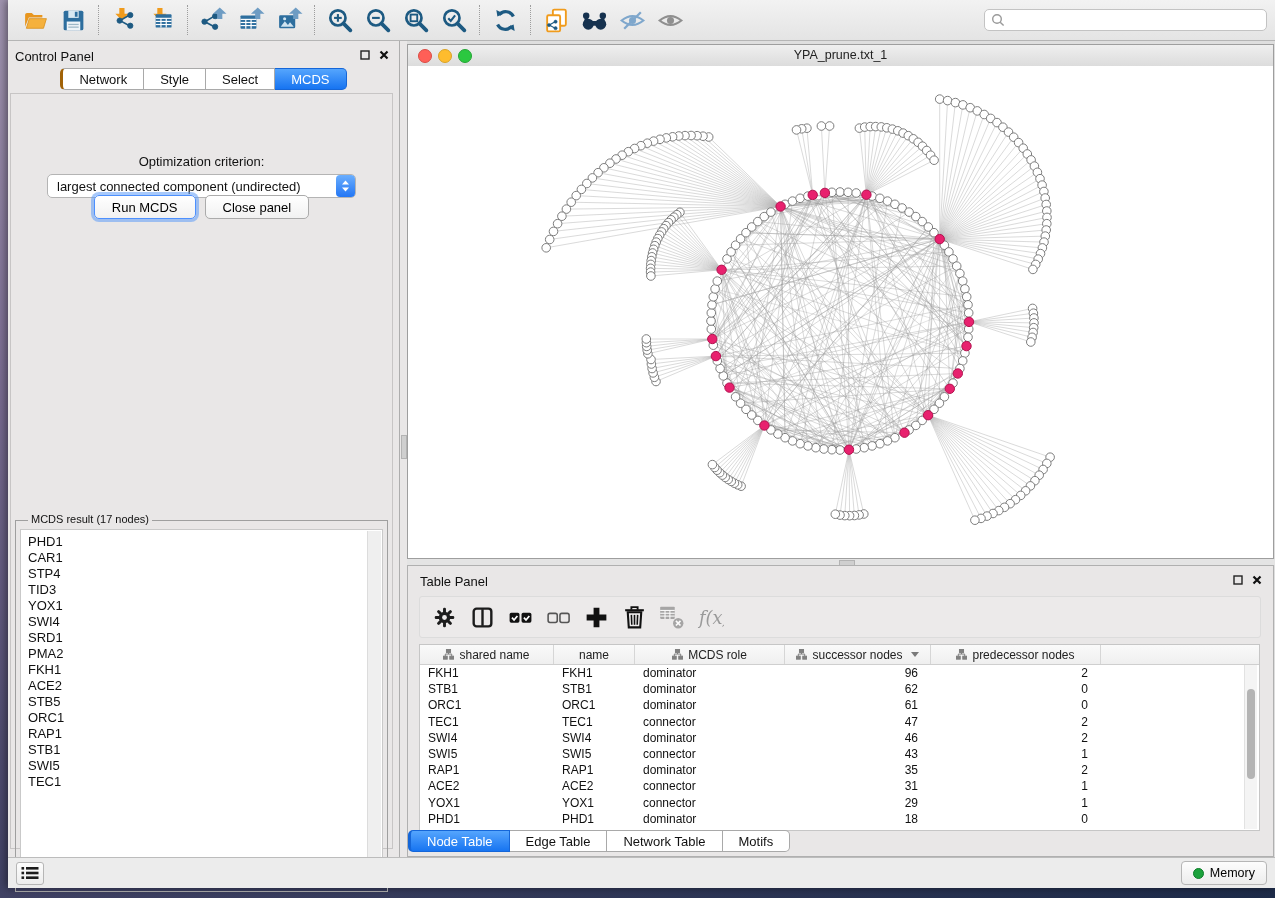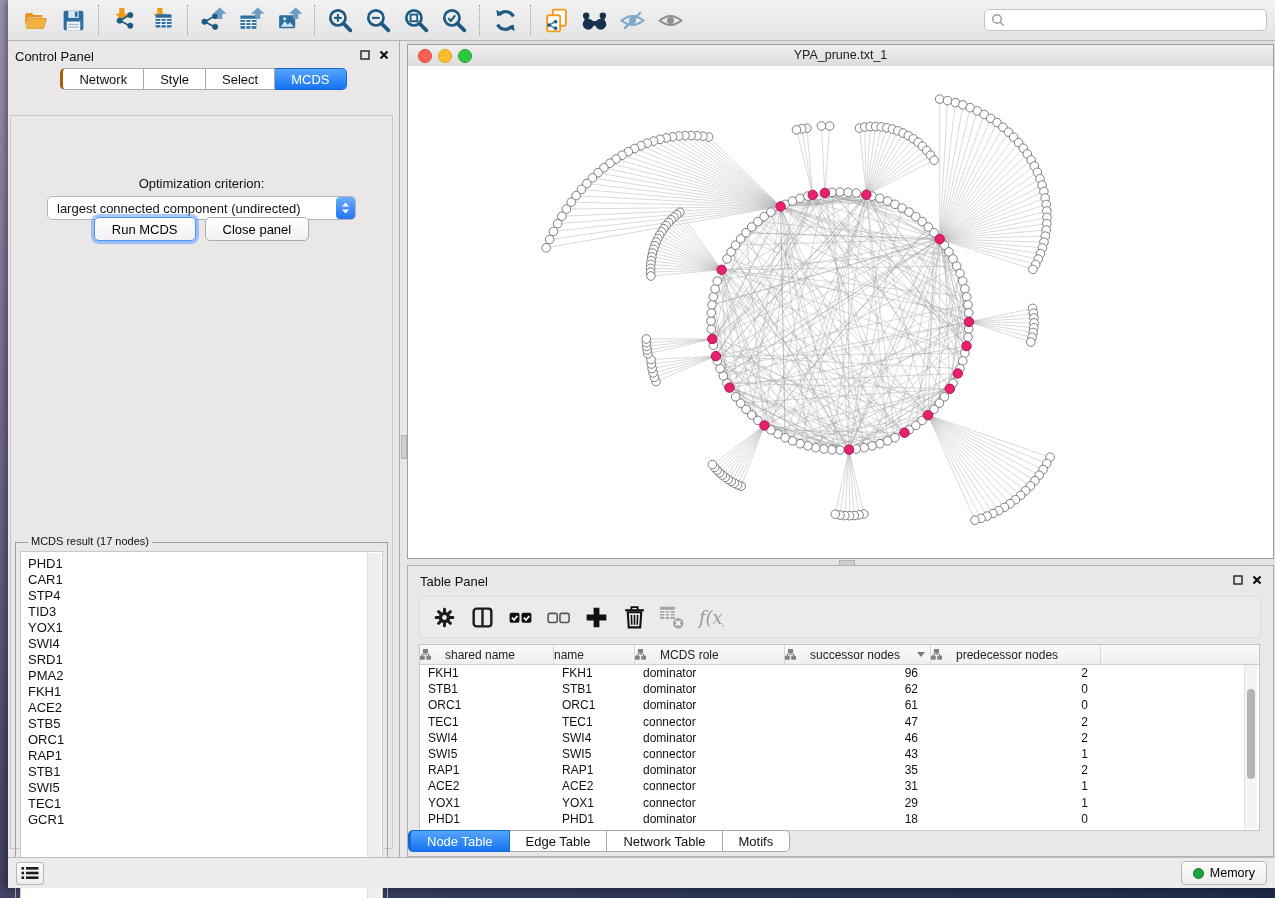--- a/index.html
+++ b/index.html
@@ -24,21 +24,21 @@
   .panel-titlerow{position:relative;height:27px;}
   .panel-title{position:absolute;left:7px;top:8px;font-size:13px;}
   .win-ico{position:absolute;top:7px;width:13px;height:13px;display:flex;align-items:center;justify-content:center;cursor:pointer;}
   .seg-wrap{position:relative;height:24px;display:flex;justify-content:center;}
   .seg{display:flex;height:22px;}
   .seg-btn{display:flex;align-items:center;justify-content:center;padding:0 16px;font-size:13px;
     background:#fff;border:1px solid #a9a9a9;border-left:none;cursor:pointer;white-space:nowrap;}
   .seg-btn:first-child{border-left:3px solid #a16207;border-radius:5px 0 0 5px;}
   .seg-btn:last-child{border-radius:0 5px 5px 0;}
   .seg-btn.active{background:linear-gradient(#55a5fd,#1774f1);border-color:#1566d8;color:#fff;}
-  .cp-body{position:absolute;left:2px;right:6px;top:52px;bottom:8px;border:1px solid #c7c5c5;margin-top:22px;}
+  .cp-body{position:absolute;left:2px;right:6px;top:52px;bottom:8px;border:1px solid #c7c5c5;}
   .opt-label{position:absolute;left:0;right:0;top:60px;text-align:center;font-size:13px;}
   .dropdown{position:absolute;left:36px;right:36px;top:80px;height:24px;background:#fff;
     border:1px solid #b4b4b4;border-radius:5px;display:flex;align-items:center;cursor:pointer;box-sizing:border-box;}
   .dropdown .dd-text{flex:1;font-size:13px;padding-left:9px;white-space:nowrap;overflow:hidden;}
   .dd-stepper{width:19px;height:22px;border-radius:4px;margin-right:0px;
     background:linear-gradient(#6aaefe,#2376f4);display:flex;align-items:center;justify-content:center;}
   .btn-row{position:absolute;left:0;right:0;top:101px;display:flex;justify-content:center;gap:9px;}
   .pbtn{height:24px;padding:0 17px;font-size:13px;font-family:"Liberation Sans",sans-serif;
     background:linear-gradient(#ffffff,#f1f1f1);border:1px solid #ababab;border-radius:5px;cursor:pointer;}
   .pbtn.focused{border-color:#4d90fe;box-shadow:0 0 0 3px rgba(95,156,248,.55);}
@@ -61,21 +61,21 @@
   .hsplit{position:absolute;left:0;right:0;top:518px;height:6px;background:#e4e4e4;cursor:row-resize;}
   .hsplit .grip{position:absolute;left:432px;top:1px;width:14px;height:4px;background:#cfcfcf;border:1px solid #b3b3b3;}
   
   .tpanel{position:absolute;left:0;right:1px;top:524px;bottom:0;background:#e9e7e7;border:1px solid #b0b0b0;box-sizing:border-box;}
   .tp-toolbar{position:absolute;left:11px;right:12px;top:30px;height:42px;background:#eceaea;
     border:1px solid #dcdcdc;border-radius:3px;display:flex;align-items:center;gap:2px;padding:0 6px;box-sizing:border-box;}
   .tp-btn{width:36px;height:34px;border:none;background:none;display:flex;align-items:center;justify-content:center;padding:0;cursor:pointer;}
   .tp-btn.disabled{cursor:default;}
   .ttable{position:absolute;left:11px;right:13px;top:78px;height:187px;background:#fff;border:1px solid #c6c6c6;box-sizing:border-box;overflow:hidden;}
   .thead{display:flex;height:19px;background:linear-gradient(#fafafa,#efefef);border-bottom:1px solid #cfcfcf;}
-  .th{display:flex;align-items:center;gap:14px;font-size:12px;color:#222;
+  .th{display:flex;align-items:center;justify-content:center;gap:5px;font-size:12px;color:#222;
     border-right:1px solid #d6d6d6;box-sizing:border-box;cursor:pointer;white-space:nowrap;}
   .trow{display:flex;height:16.2px;align-items:center;}
   .td{font-size:12px;box-sizing:border-box;padding:0 8px;white-space:nowrap;overflow:hidden;cursor:default;}
   .td.num{text-align:right;padding-right:13px;}
   .tscroll{position:absolute;right:2px;top:20px;bottom:1px;width:12px;background:#f4f4f4;border-left:1px solid #e2e2e2;}
   .tscroll .thumb{position:absolute;left:1.5px;width:8px;top:24px;height:90px;background:#b4b4b4;border-radius:5px;cursor:pointer;}
   .tp-tabs{position:absolute;left:0;right:0;bottom:3px;height:23px;display:flex;justify-content:flex-start;}
   .sort-chip{display:inline-block;width:0;height:0;border-left:4px solid transparent;border-right:4px solid transparent;border-top:5px solid #7a7a7a;margin-left:3px;}
   
   .status{position:absolute;left:0;right:0;bottom:0;height:31px;background:#ececec;border-top:1px solid #bcbcbc;
@@ -348,21 +348,20 @@
                 <div class="list-item">SRD1</div>
                 <div class="list-item">PMA2</div>
                 <div class="list-item">FKH1</div>
                 <div class="list-item">ACE2</div>
                 <div class="list-item">STB5</div>
                 <div class="list-item">ORC1</div>
                 <div class="list-item">RAP1</div>
                 <div class="list-item">STB1</div>
                 <div class="list-item">SWI5</div>
                 <div class="list-item">TEC1</div>
-                <div class="list-item">GCR1</div>
               </div>
             <div class="list-scroll"></div>
           </div>
         </div>
       </div>
     </div>
 
     <div class="vsplit">
         <div class="grip"></div>
       </div>

